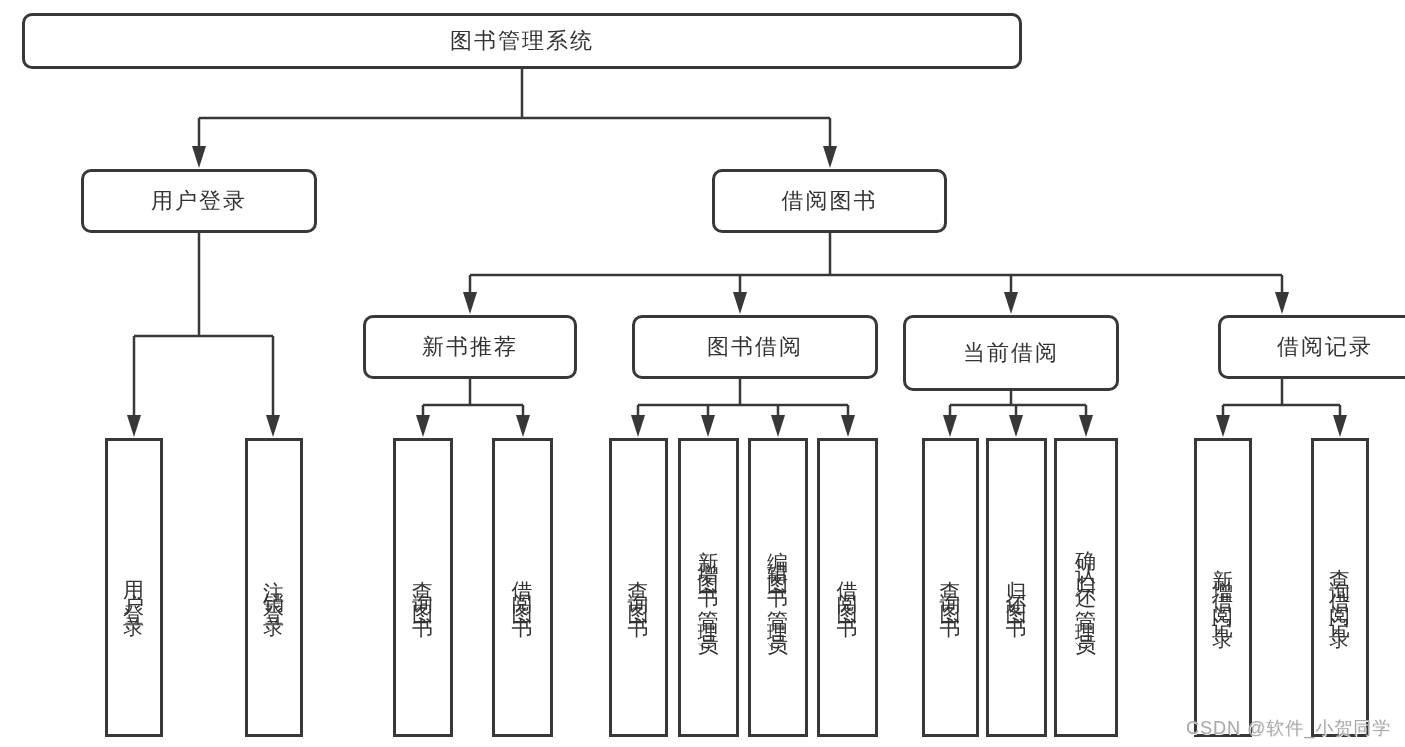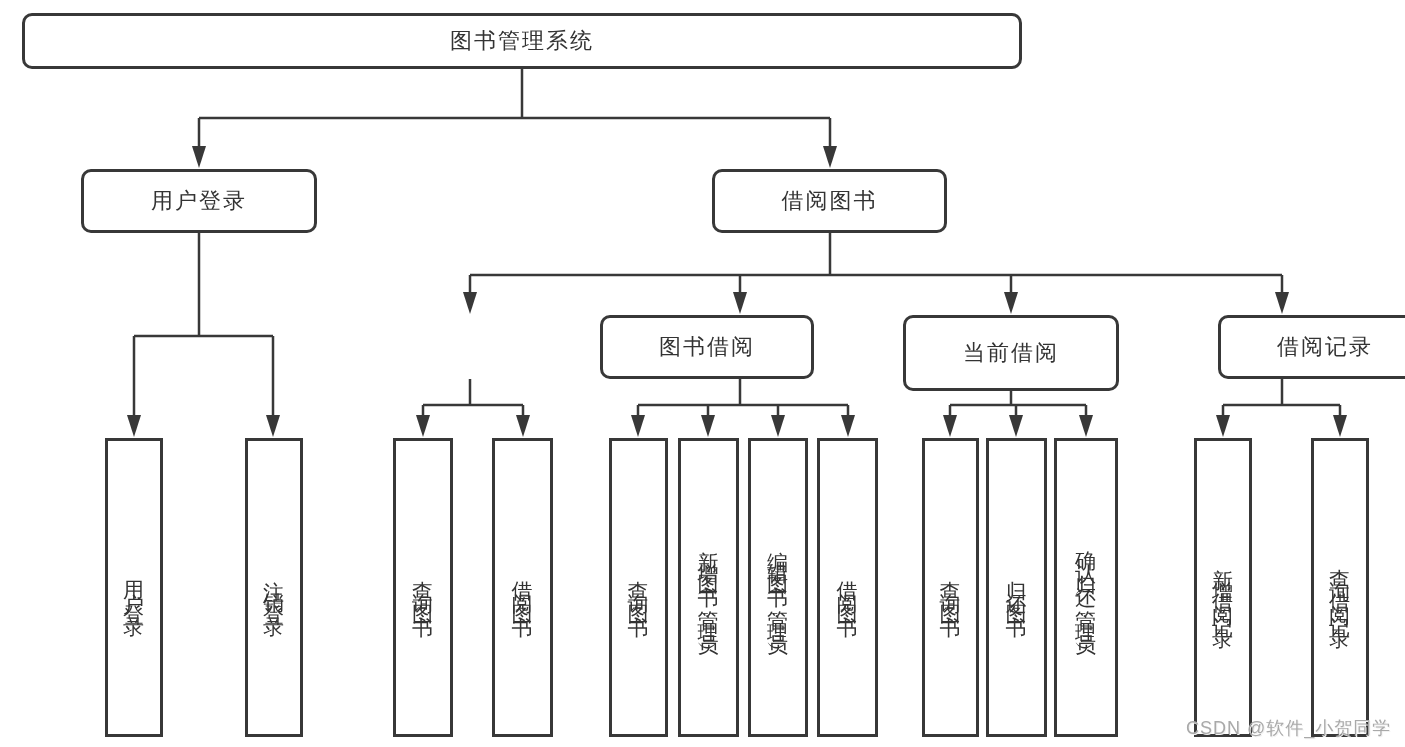--- a/index.html
+++ b/index.html
@@ -101,21 +101,24 @@
     <span>图书管理系统</span>
   </div>
 
   <div class="box h" style="left:81px;top:169px;width:236px;height:64px">
     <span>用户登录</span>
   </div>
   <div class="box h" style="left:712px;top:169px;width:235px;height:64px">
     <span>借阅图书</span>
   </div>
 
-  <div class="box h" style="left:600px;top:315px;width:214px;height:64px">
+  <div class="box h" style="left:363px;top:315px;width:214px;height:64px">
+    <span>新书推荐</span>
+  </div>
+  <div class="box h" style="left:632px;top:315px;width:246px;height:64px">
     <span>图书借阅</span>
   </div>
   <div class="box h" style="left:903px;top:315px;width:216px;height:76px">
     <span>当前借阅</span>
   </div>
   <div class="box h" style="left:1218px;top:315px;width:214px;height:64px">
     <span>借阅记录</span>
   </div>
 
   <div class="box v" style="left:105px;top:438px;width:58px;height:299px">

